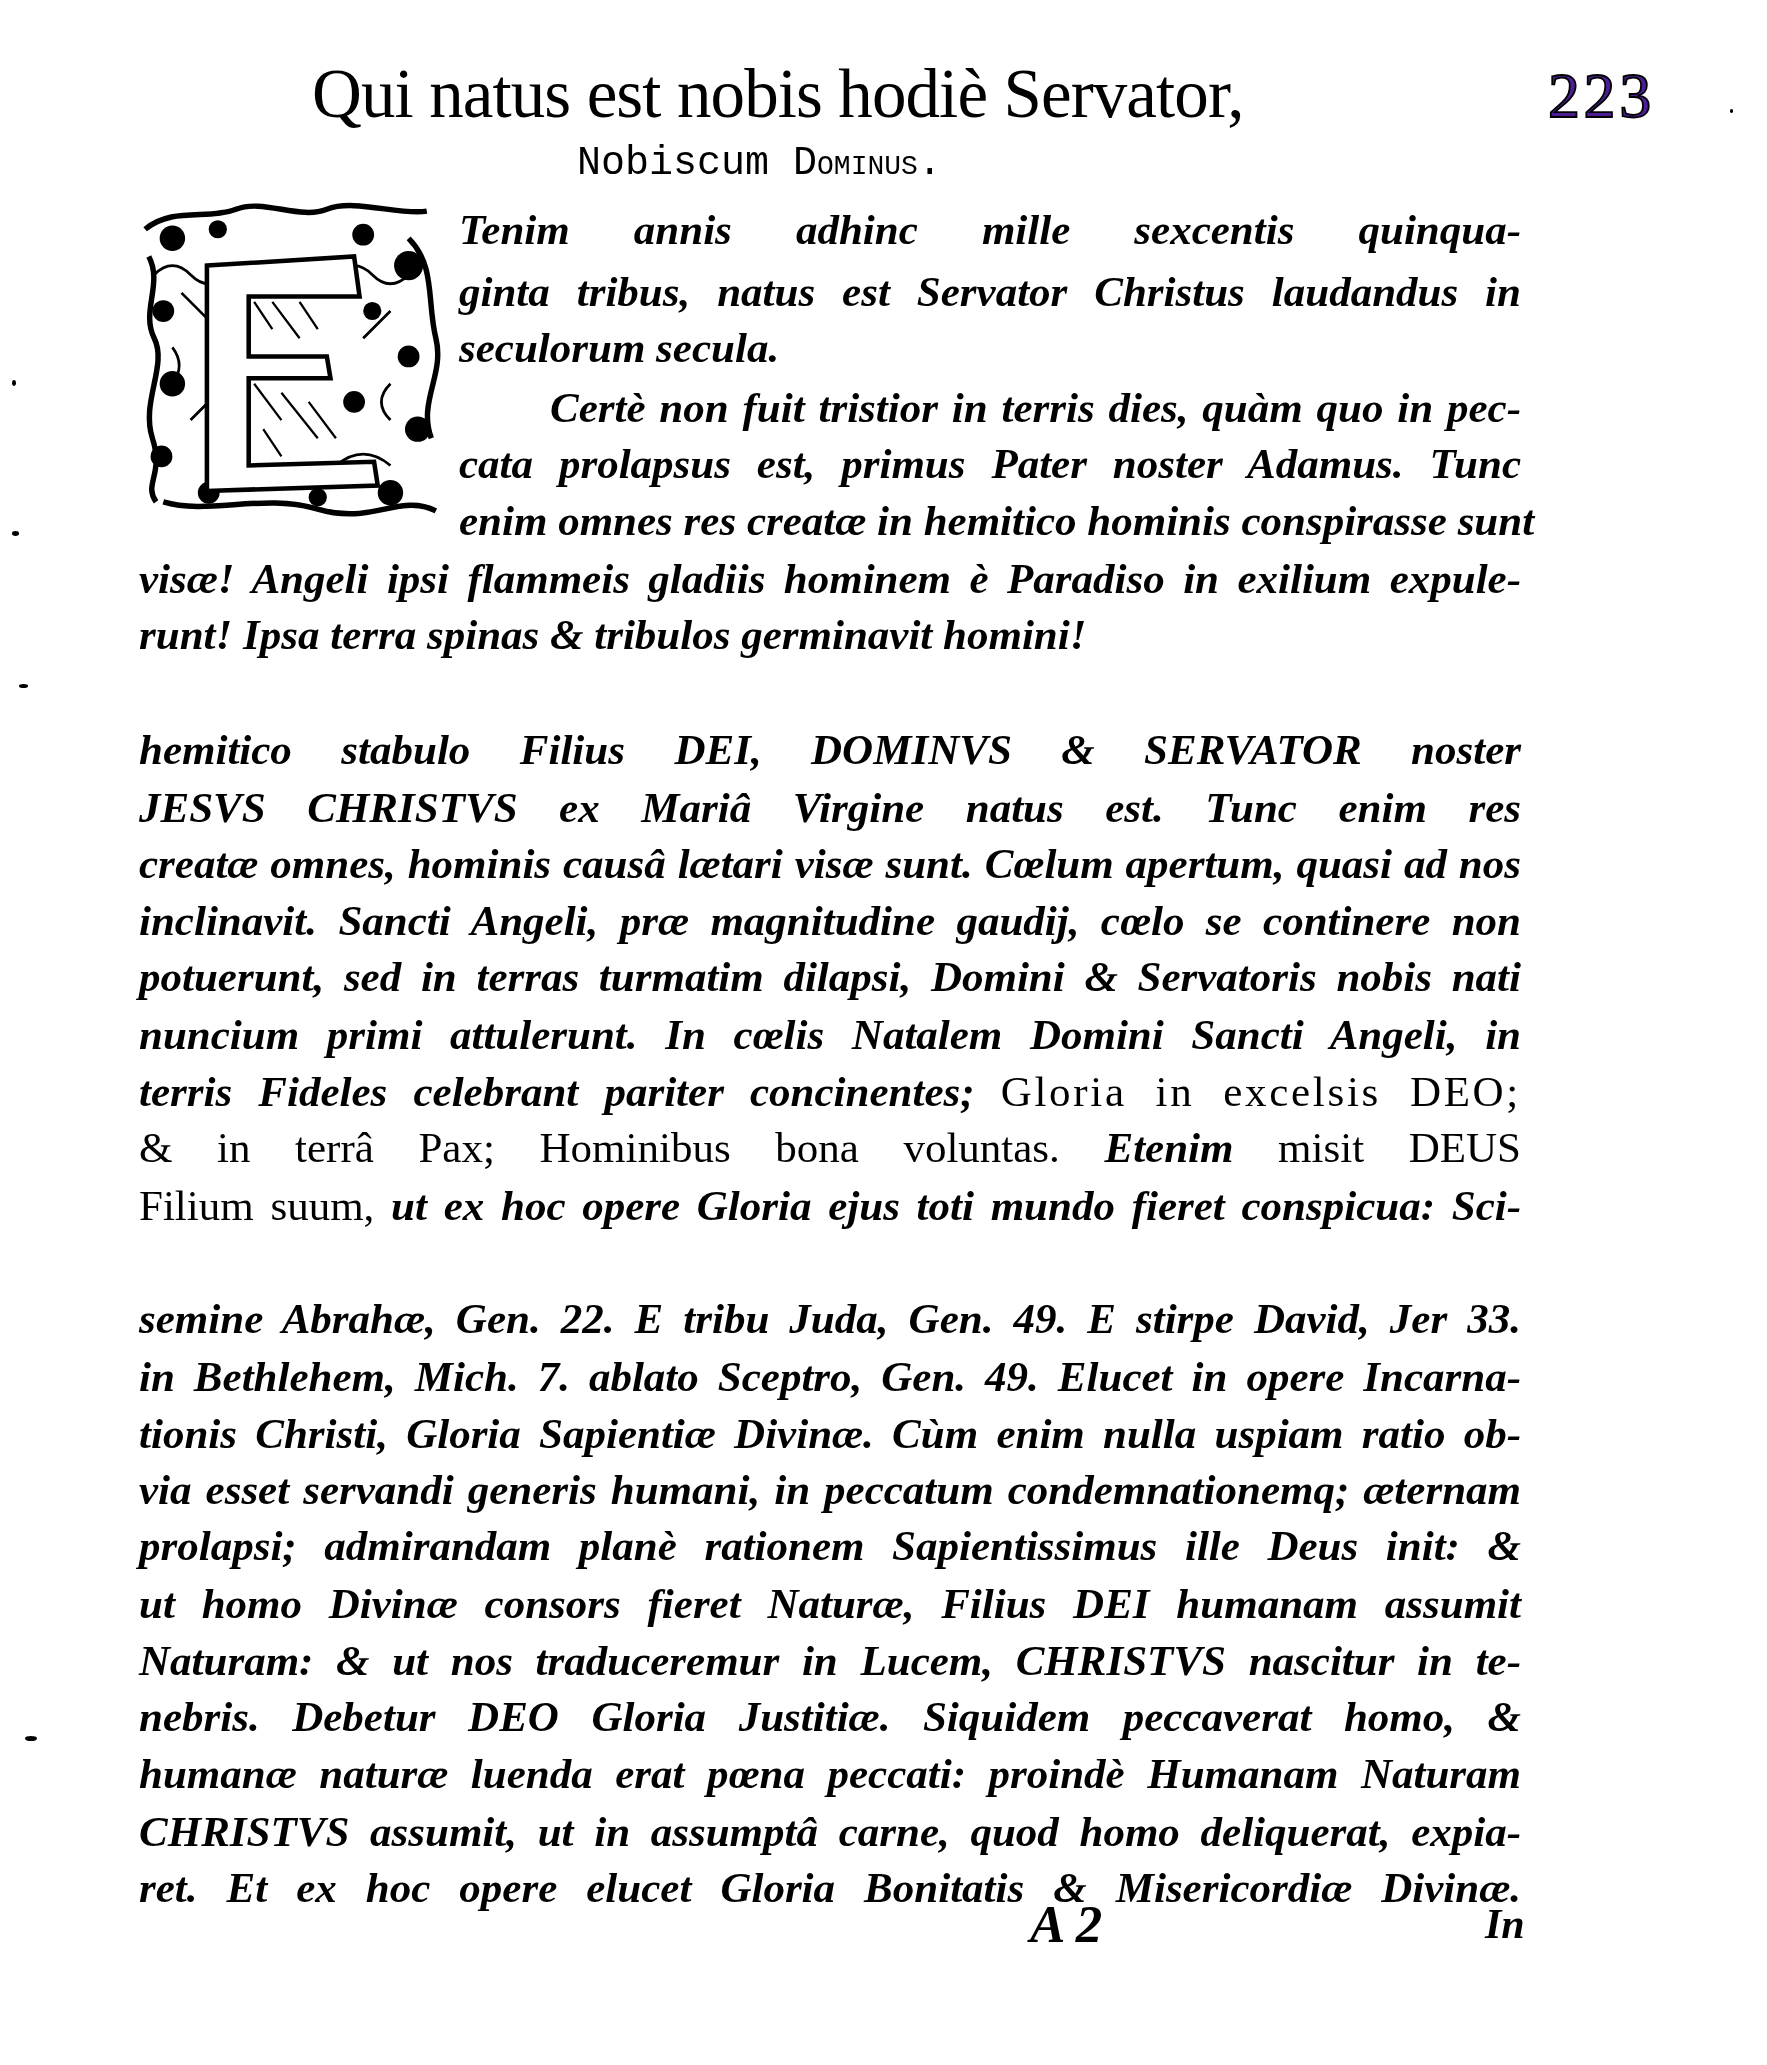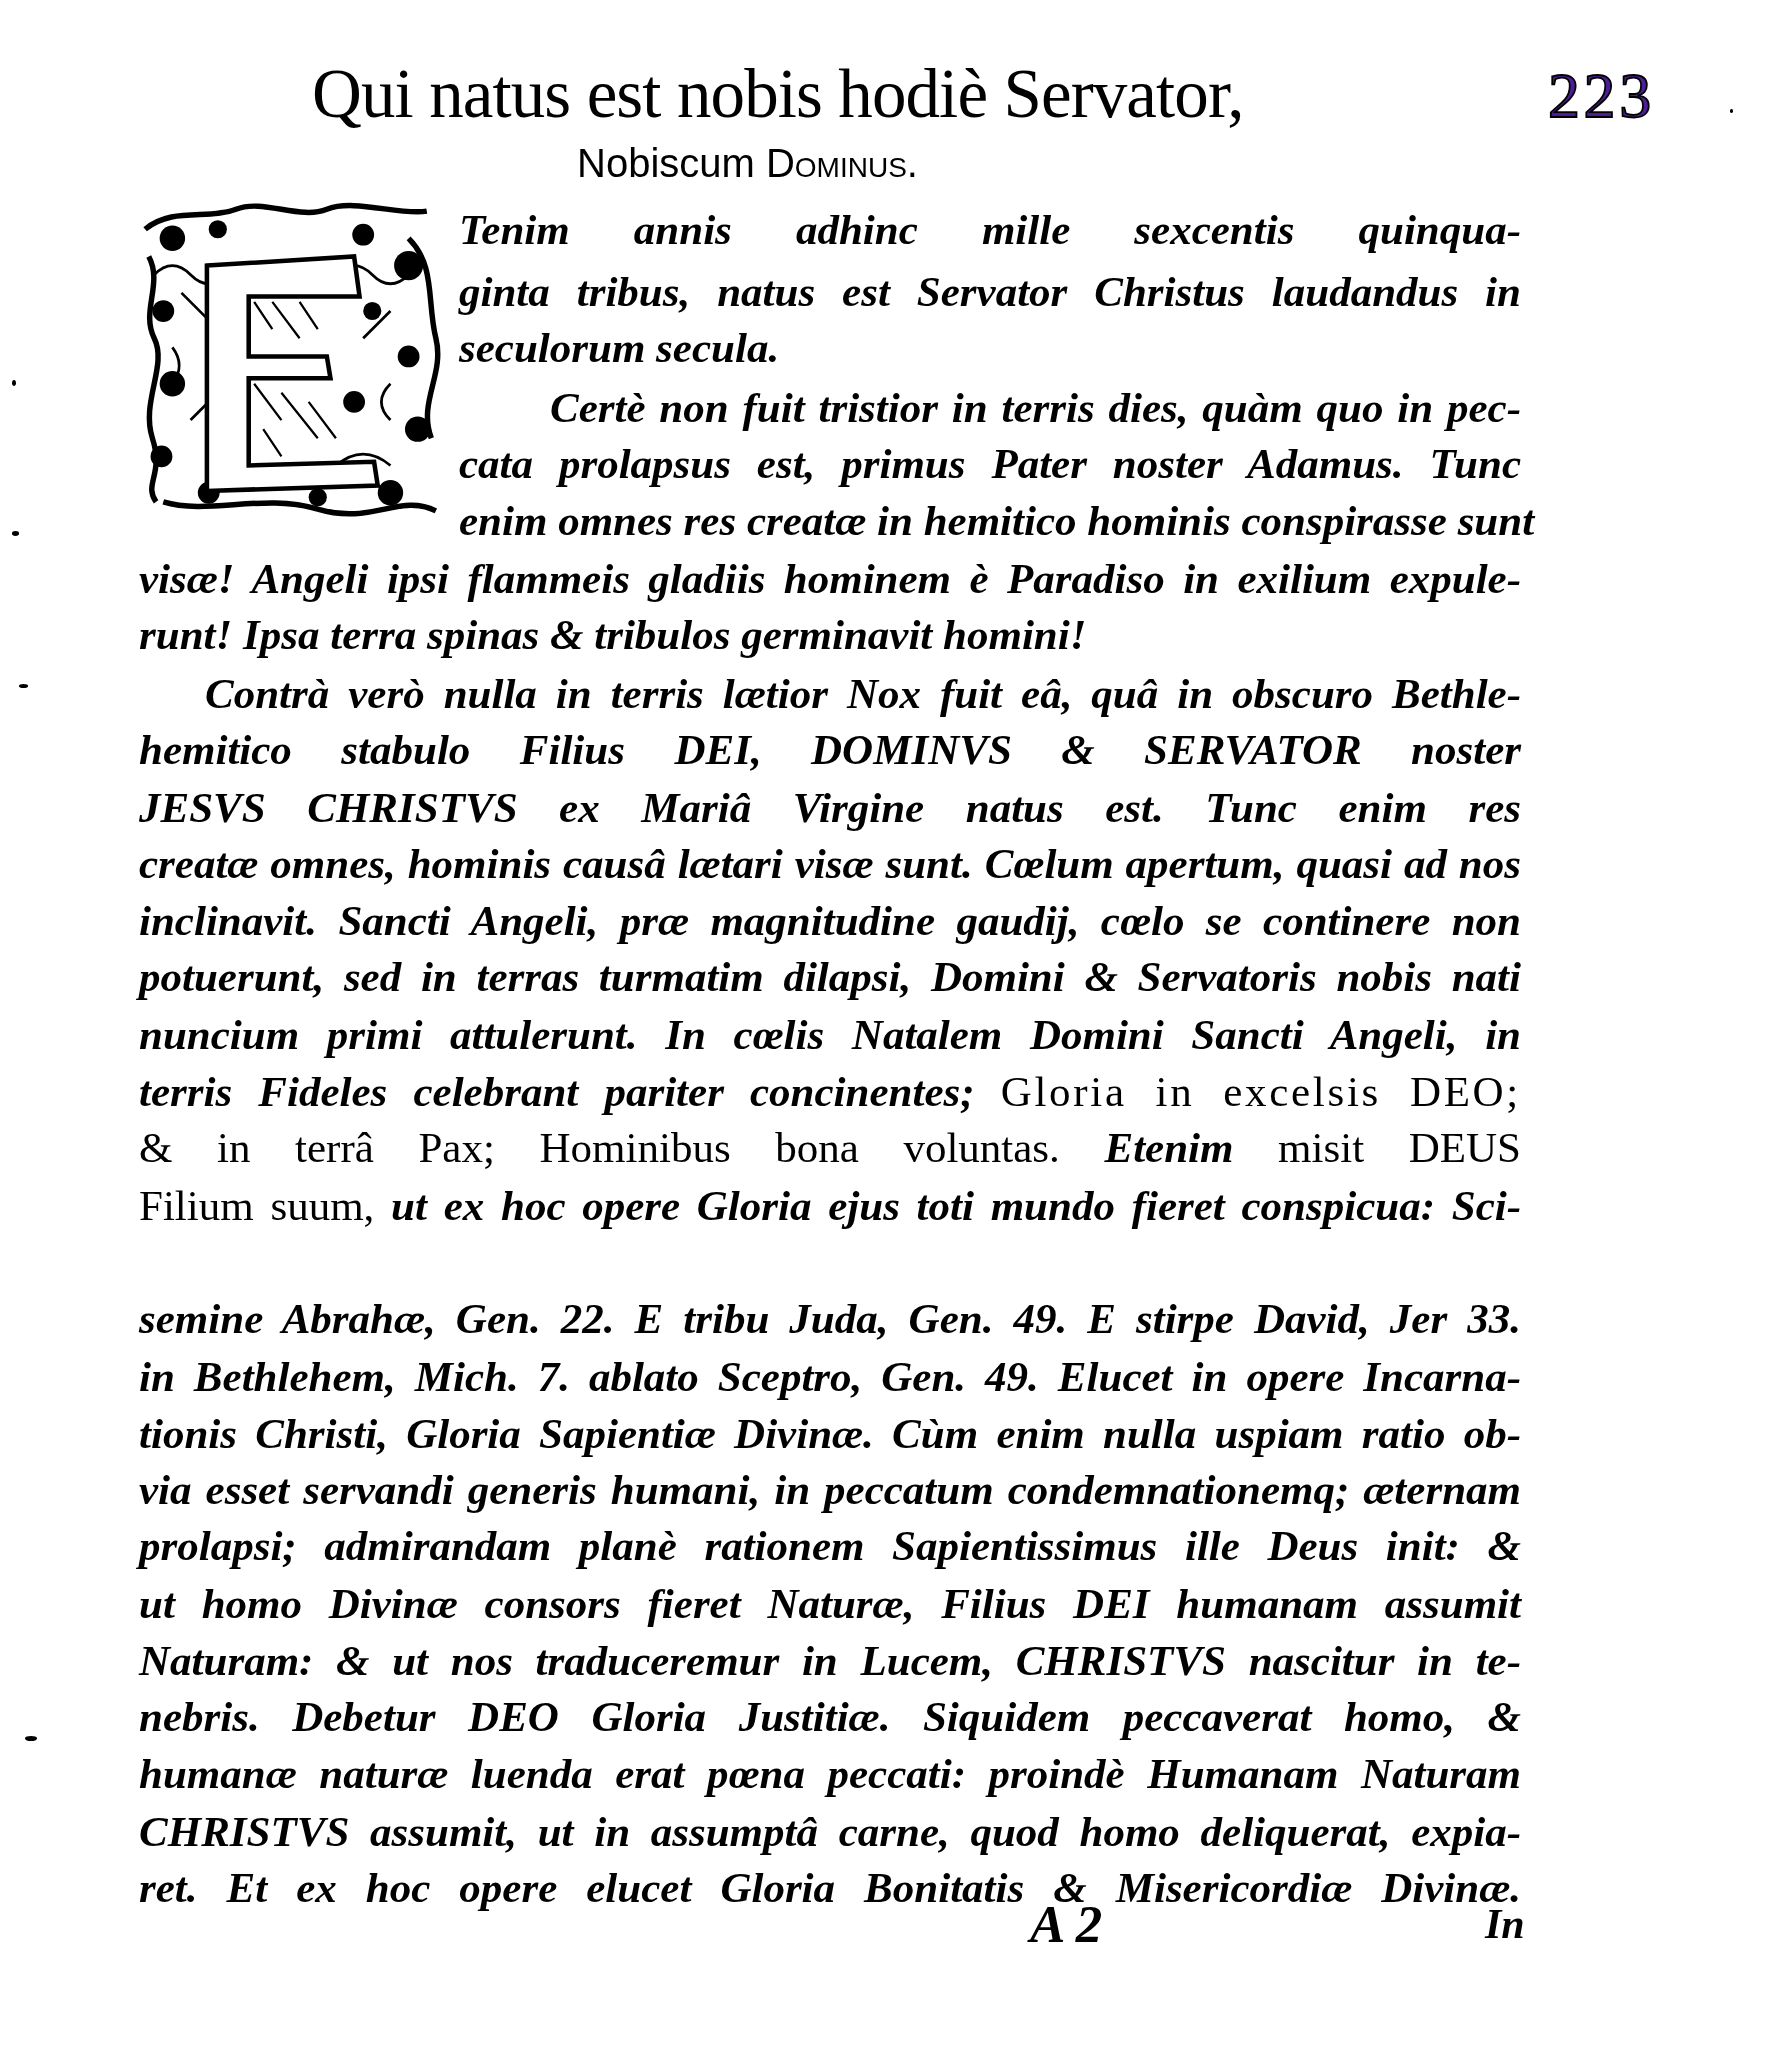--- a/index.html
+++ b/index.html
@@ -14,21 +14,21 @@
     font-family: "Liberation Serif", serif; font-size: 69px; line-height: 82px;
     letter-spacing: -0.9px; white-space: nowrap;
   }
   .folio {
     position: absolute; left: 1536px; top: 64px;
     font-family: "Liberation Serif", serif; font-size: 64px; line-height: 64px;
     color: #4c1d95; -webkit-text-stroke: 1.8px #000; letter-spacing: 3.6px;
   }
   .subtitle {
     position: absolute; left: 565px; top: 141px;
-    font-family: Liberation Sans, sans-serif; font-size: 40px; line-height: 45px;
+    font-family: Liberation Mono, monospace; font-size: 40px; line-height: 45px;
     white-space: nowrap;
   }
   .subtitle .sc { font-variant: small-caps; }
 
   .initial {
     position: absolute; left: 124px; top: 202px; width: 309px; height: 318px;
   }
   .initial svg { width: 100%; height: 100%; display: block; }
 
   .line {
@@ -106,21 +106,20 @@
   </div>
 
   <div class="line" style="left:447px;top:202px;width:1062px;">Tenim annis adhinc mille sexcentis quinqua-</div>
   <div class="line" style="left:447px;top:264px;width:1062px;">ginta tribus, natus est Servator Christus laudandus in</div>
   <div class="line short" style="left:447px;top:320px;width:345px;">seculorum secula.</div>
   <div class="line" style="left:538px;top:380px;width:971px;">Certè non fuit tristior in terris dies, quàm quo in pec-</div>
   <div class="line" style="left:447px;top:436px;width:1062px;">cata prolapsus est, primus Pater noster Adamus. Tunc</div>
   <div class="line" style="left:447px;top:493px;width:1062px;">enim omnes res creatæ in hemitico hominis conspirasse sunt</div>
   <div class="line" style="top:551px;">visæ! Angeli ipsi flammeis gladiis hominem è Paradiso in exilium expule-</div>
   <div class="line short" style="top:607px;width:991px;">runt! Ipsa terra spinas &amp; tribulos germinavit homini!</div>
-  <div class="line" style="left:193px;top:666px;width:1316px;">Contrà verò nulla in terris lætior Nox fuit eâ, quâ in obscuro Bethle-</div>
   <div class="line" style="top:722px;">hemitico stabulo Filius DEI, DOMINVS &amp; SERVATOR noster</div>
   <div class="line" style="top:780px;">JESVS CHRISTVS ex Mariâ Virgine natus est. Tunc enim res</div>
   <div class="line" style="top:836px;">creatæ omnes, hominis causâ lætari visæ sunt. Cœlum apertum, quasi ad nos</div>
   <div class="line" style="top:893px;">inclinavit. Sancti Angeli, præ magnitudine gaudij, cœlo se continere non</div>
   <div class="line" style="top:949px;">potuerunt, sed in terras turmatim dilapsi, Domini &amp; Servatoris nobis nati</div>
   <div class="line" style="top:1007px;">nuncium primi attulerunt. In cœlis Natalem Domini Sancti Angeli, in</div>
   <div class="line" style="top:1064px;"><span>terris Fideles celebrant pariter concinentes; </span><span class="roman caps">Gloria in excelsis DEO;</span></div>
   <div class="line" style="top:1120px;"><span class="roman">&amp; in terrâ Pax; Hominibus bona voluntas.</span><span> Etenim </span><span class="roman">misit DEUS</span></div>
   <div class="line" style="top:1178px;"><span class="roman">Filium suum,</span><span> ut ex hoc opere Gloria ejus toti mundo fieret conspicua: Sci-</span></div>
   <div class="line" style="top:1291px;">semine Abrahæ, Gen. 22. E tribu Juda, Gen. 49. E stirpe David, Jer 33.</div>

